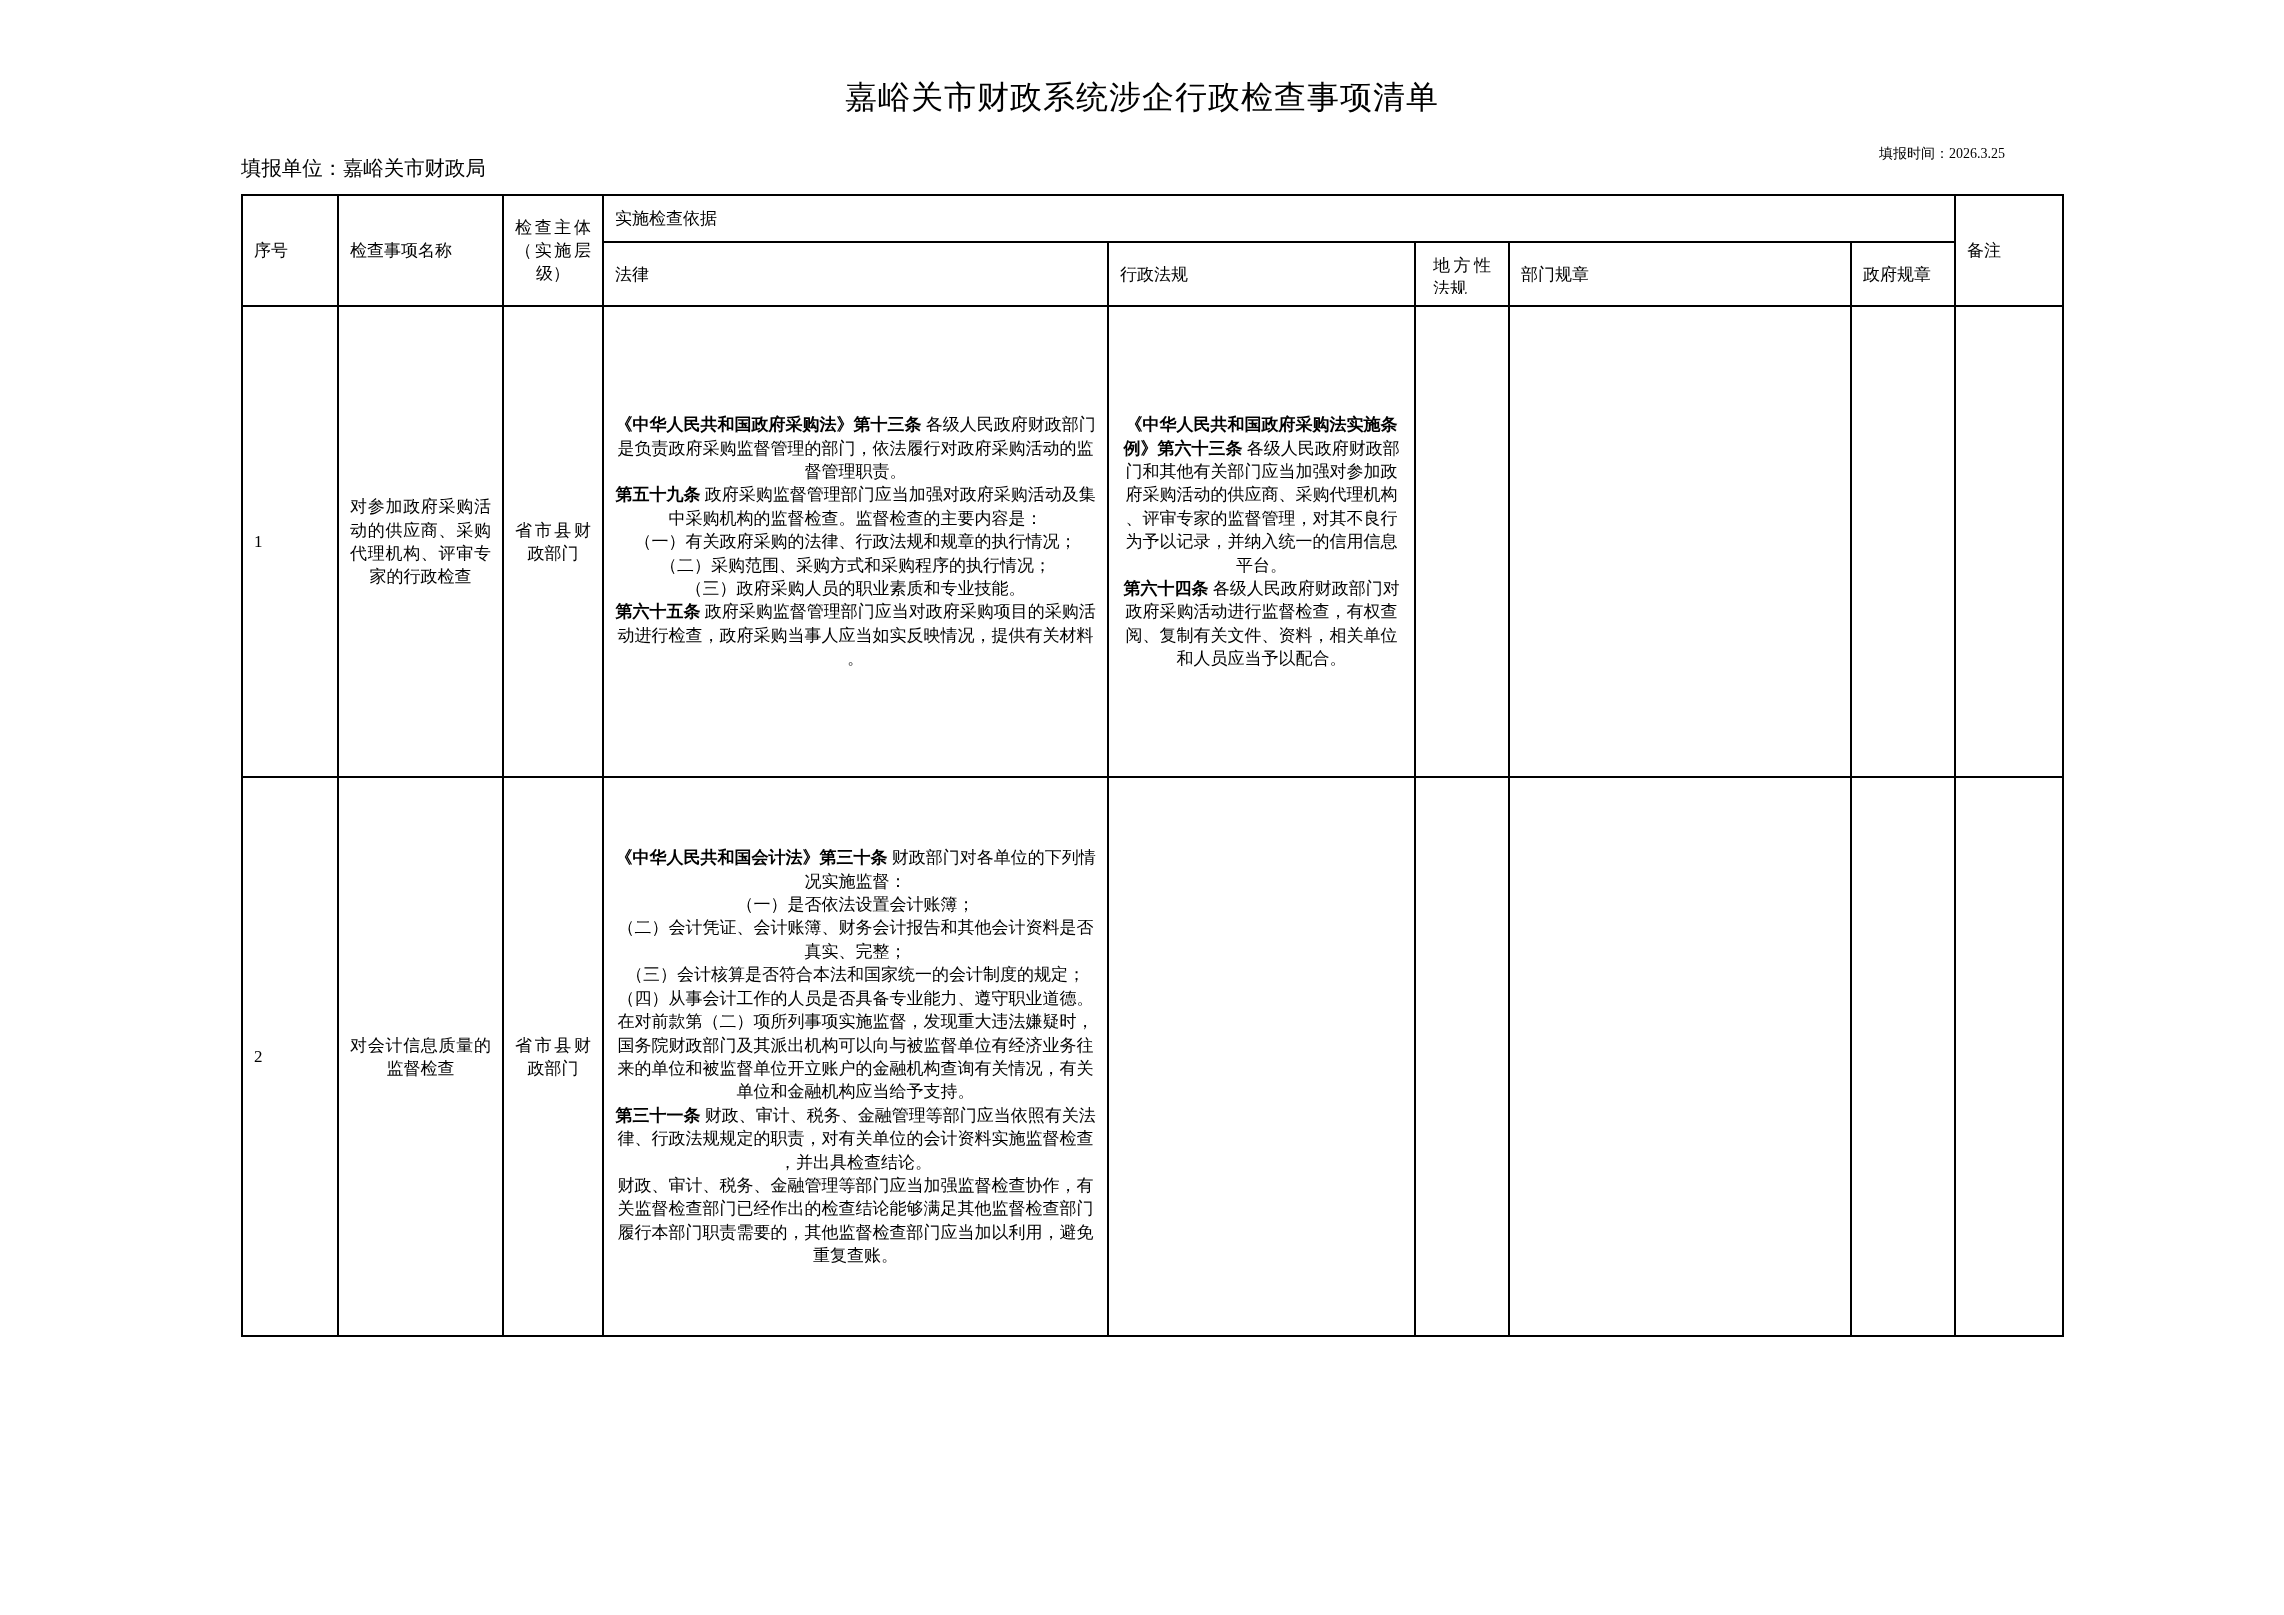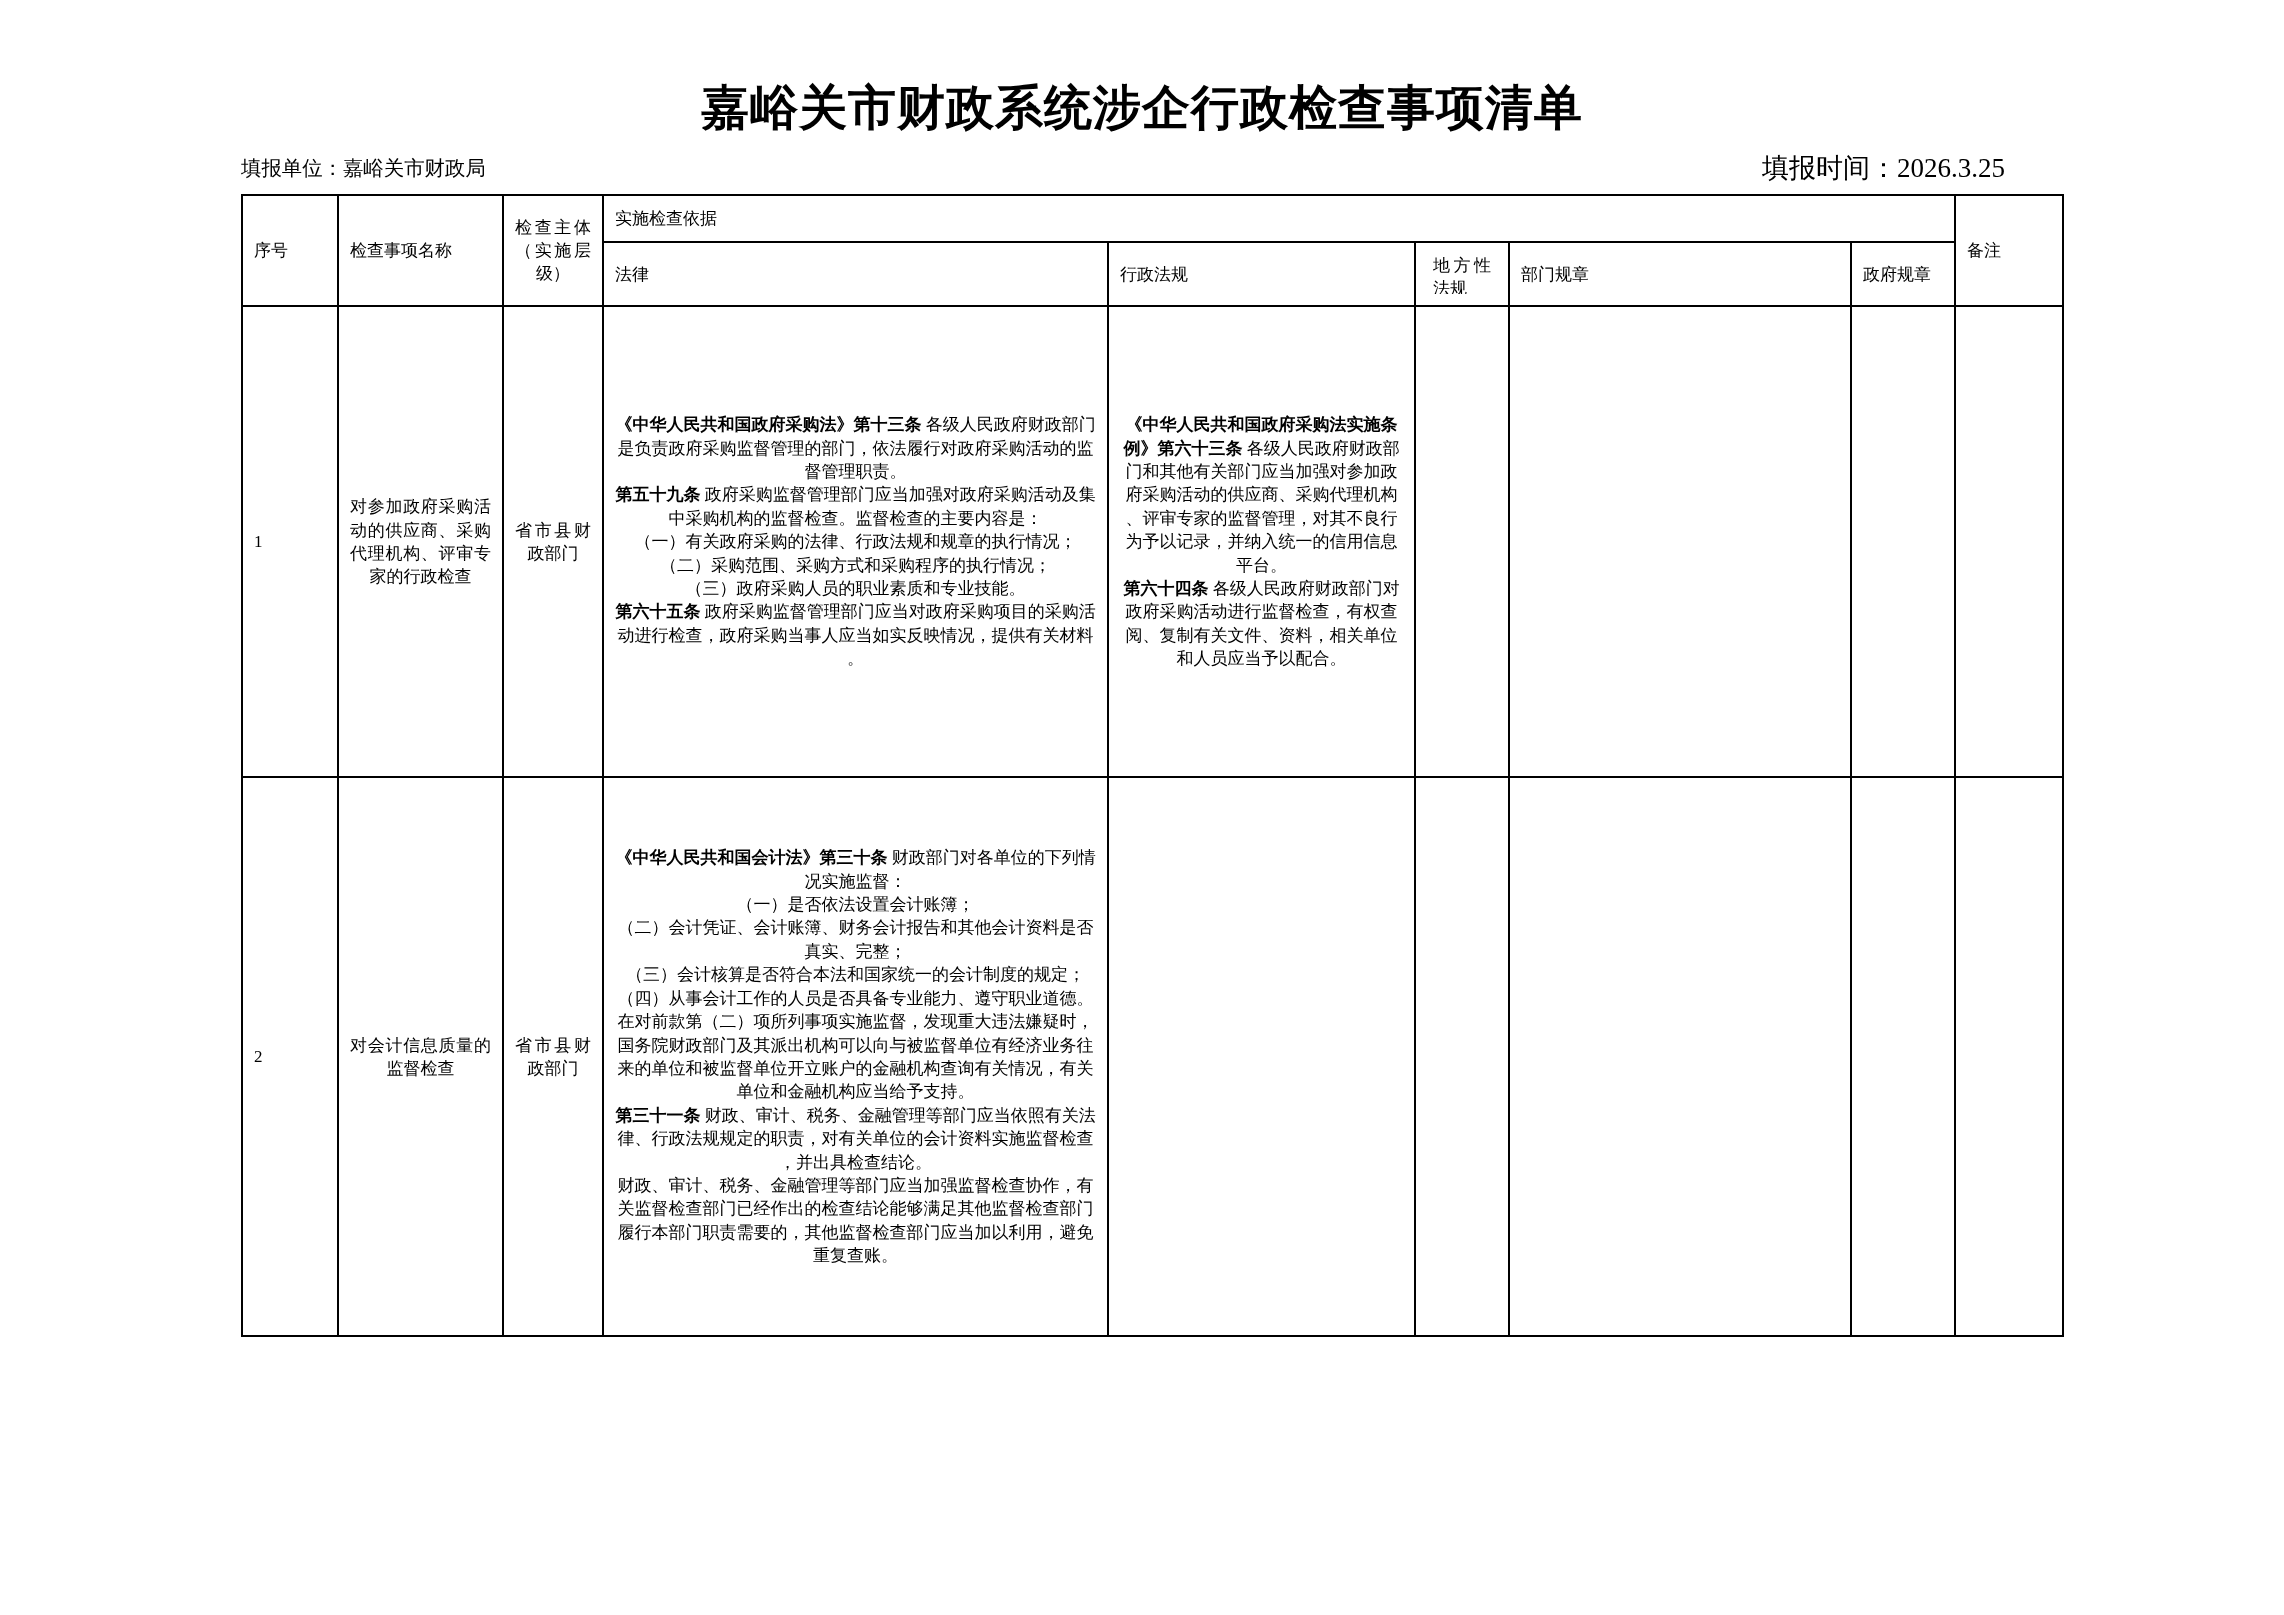--- a/index.html
+++ b/index.html
@@ -7,31 +7,31 @@
     position:relative;
     width:2284px;height:1616px;
     background:#ffffff;
     color:#000;
     font-family:"Liberation Serif","DejaVu Serif",serif;
     overflow:hidden;
   }
   .doc-title{
     position:absolute;top:76px;left:0;width:100%;
     text-align:center;
-    font-size:48px;font-weight:bold;
+    font-size:32px;font-weight:normal;
     letter-spacing:1px;
     white-space:nowrap;
   }
   .meta-left{
     position:absolute;left:241px;top:156px;
     font-size:20.4px;line-height:24.4px;white-space:nowrap;
   }
   .meta-right{
-    position:absolute;right:279px;top:156px;
-    font-size:27px;line-height:24.4px;white-space:nowrap;
+    position:absolute;right:279px;top:142px;
+    font-size:14px;line-height:24.4px;white-space:nowrap;
   }
   table.grid{
     position:absolute;left:241px;top:194px;
     width:1822px;
     border-collapse:collapse;
     table-layout:fixed;
   }
   table.grid td{
     border:2px solid #000;
     font-size:17px;

